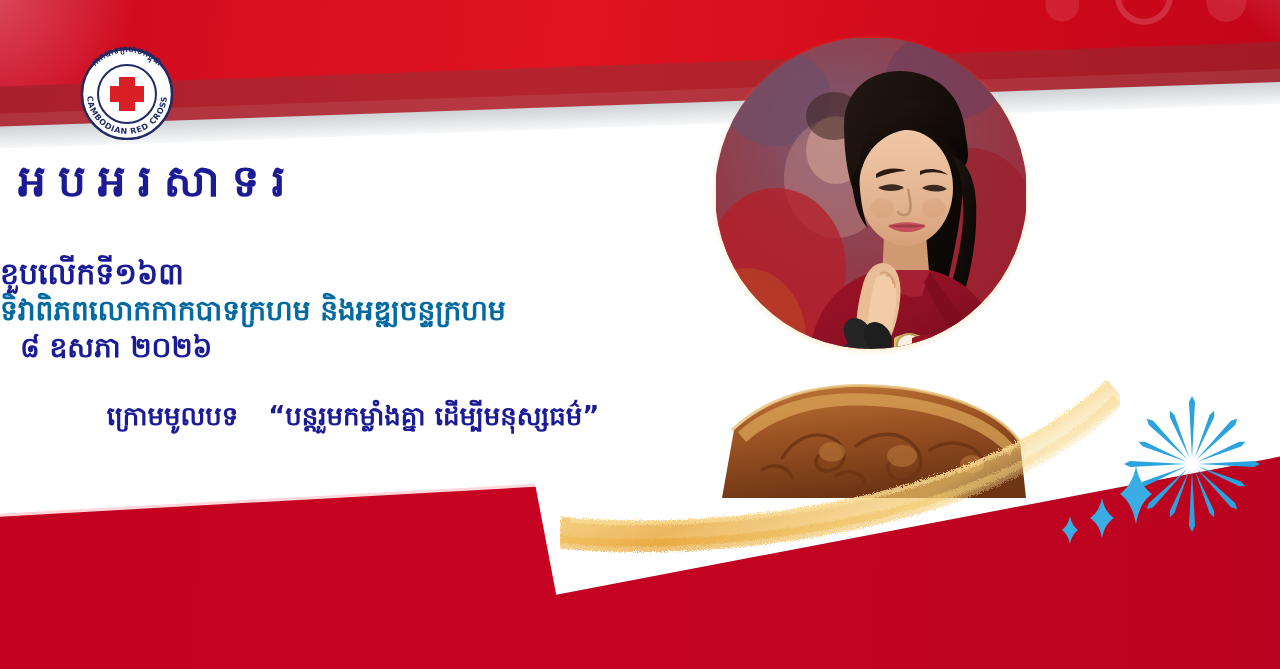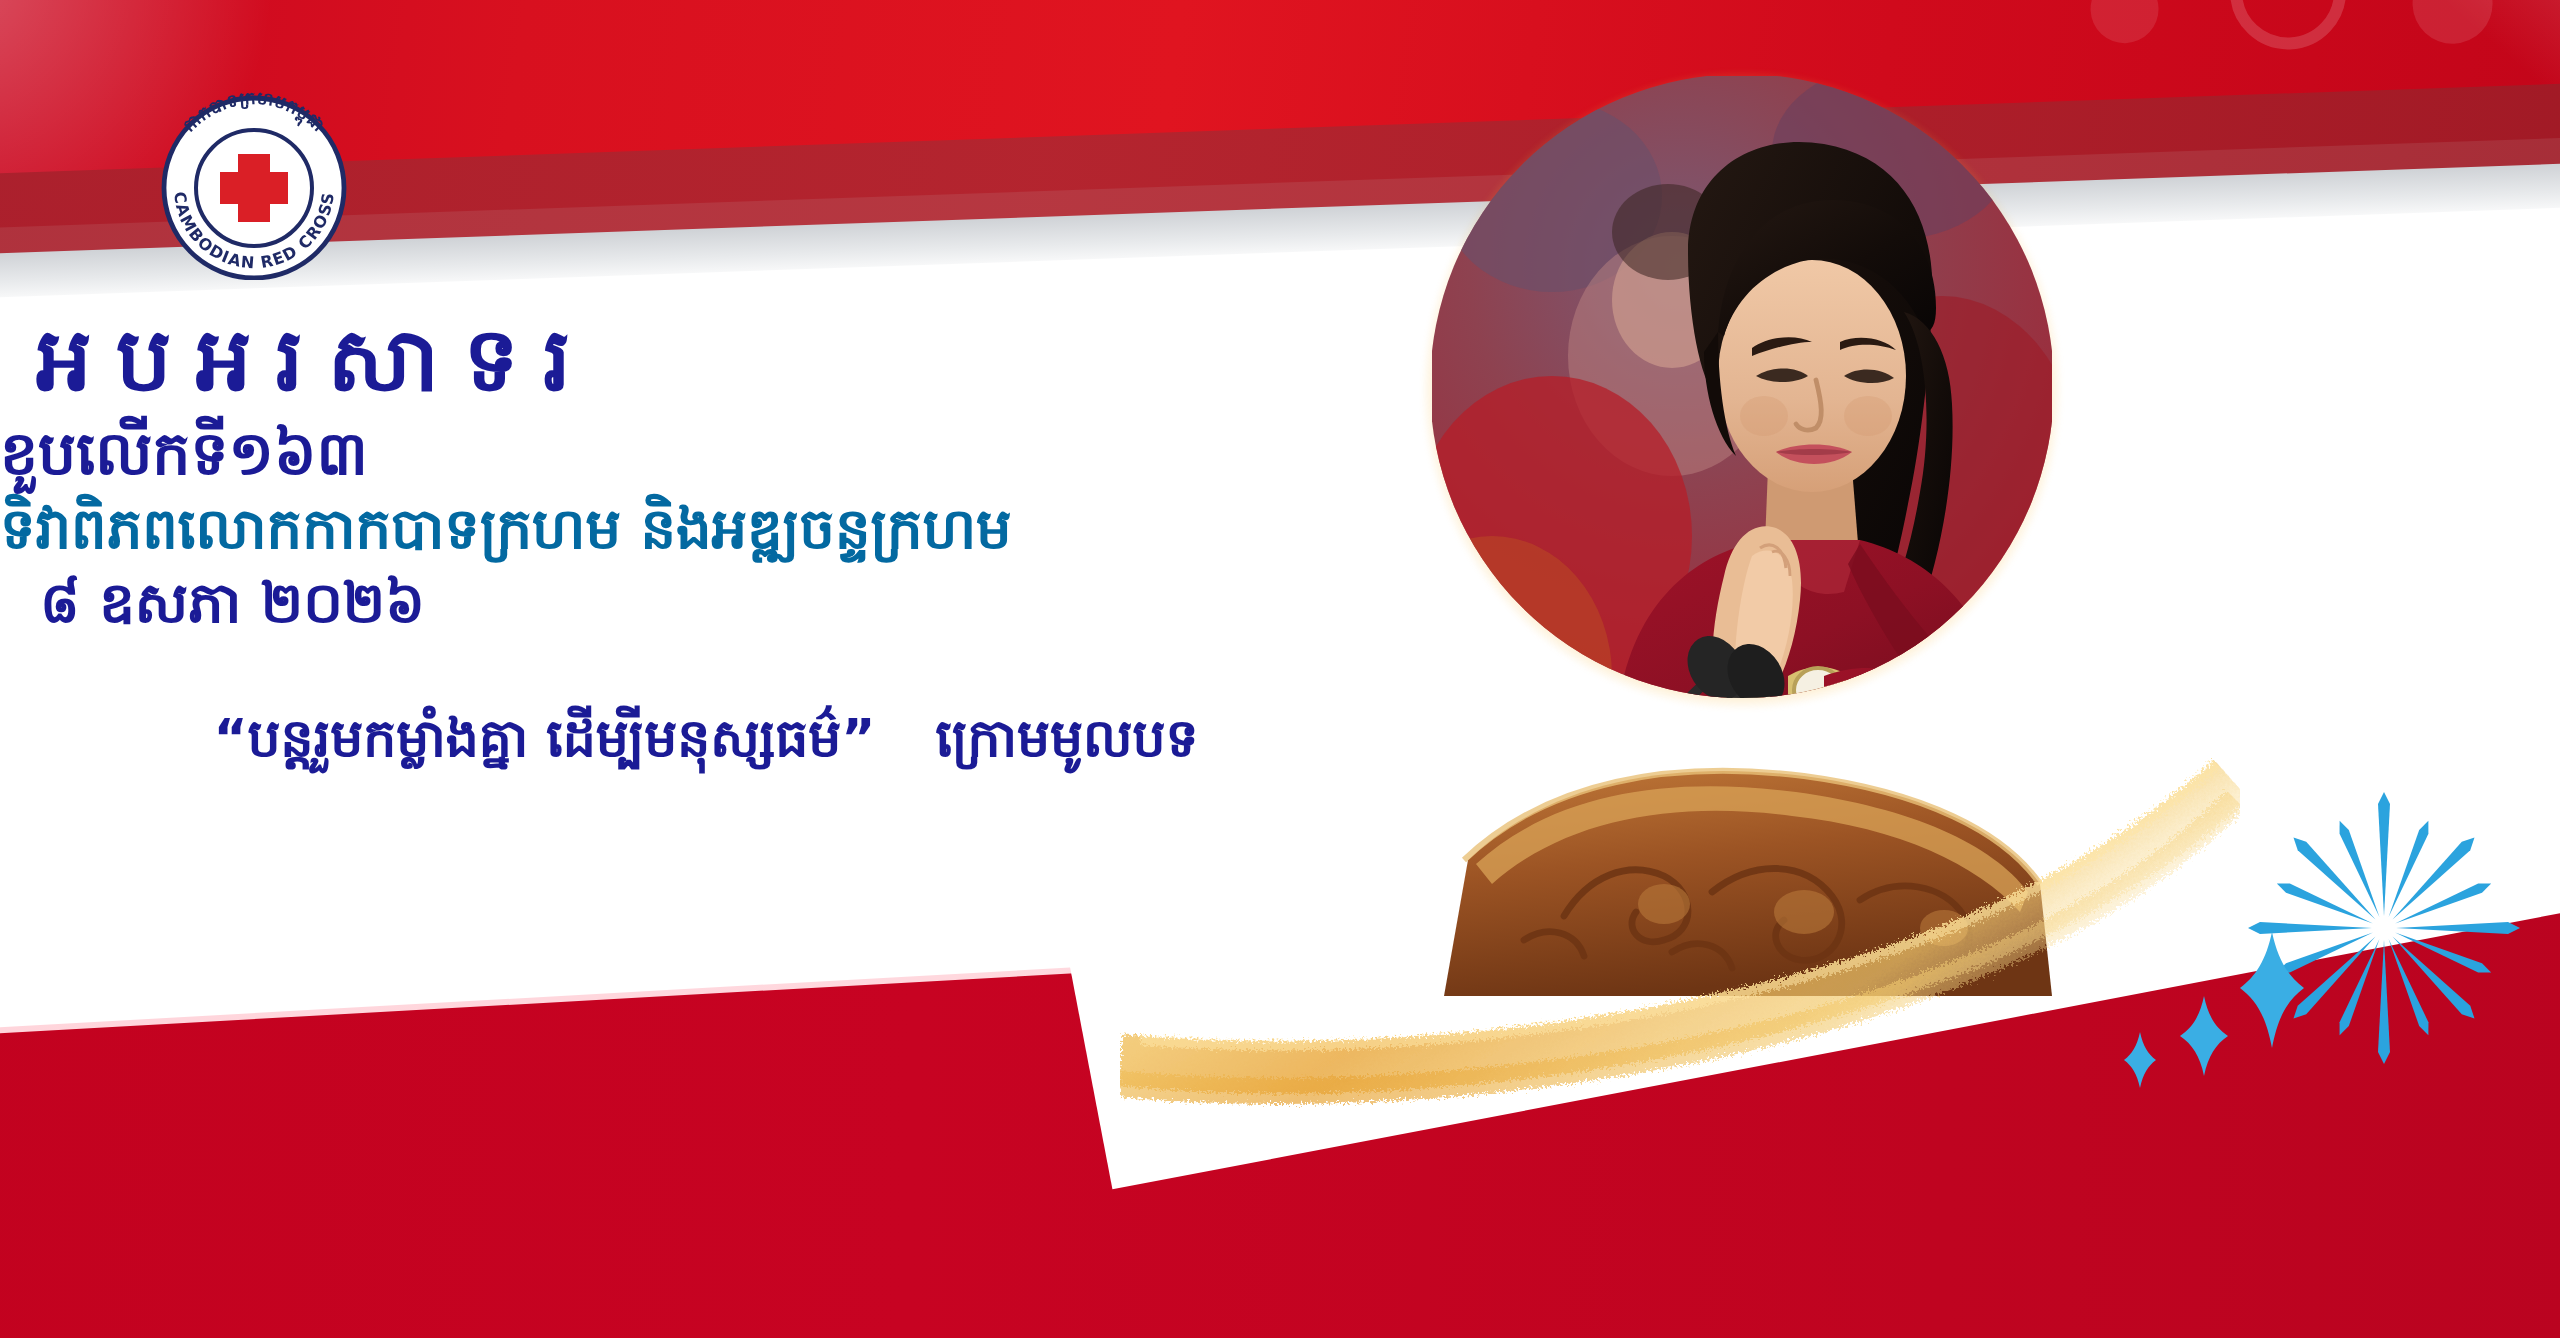--- a/index.html
+++ b/index.html
@@ -119,20 +119,21 @@
     font-family:"DejaVu Sans","Liberation Sans",sans-serif;
     font-weight:bold;
     font-size:44px;
     letter-spacing:12px;
     color:#1b1b96;
     line-height:1.2;
     margin-left:18px;
     text-shadow:0 1px 0 rgba(255,255,255,.9);
   }
   .sub1{
+    margin-top:46px;
     font-size:30px; font-weight:bold; color:#1b1b96; line-height:1.32;
   }
   .sub2{
     font-size:28px; font-weight:bold; color:#0369a1; line-height:1.32;
   }
   .sub3{
     font-size:28px; font-weight:bold; color:#1b1b96; line-height:1.32;padding-left:20px;
   }
   .themeline{
     margin-top:32px;
@@ -382,18 +383,18 @@
       </text>
     </svg>
   </div>
 
   <div class="textblock">
     <div class="headline">អបអរសាទរ</div>
     <div class="sub1">ខួបលើកទី១៦៣</div>
     <div class="sub2">ទិវាពិភពលោកកាកបាទក្រហម និងអឌ្ឍចន្ទក្រហម</div>
     <div class="sub3">៨ ឧសភា ២០២៦</div>
     <div class="themeline">
+      <span>ក្រោមមូលបទ</span>
       <span>“បន្តរួមកម្លាំងគ្នា ដើម្បីមនុស្សធម៌”</span>
-      <span>ក្រោមមូលបទ</span>
     </div>
   </div>
 
 </div>
 
 </body></html>

